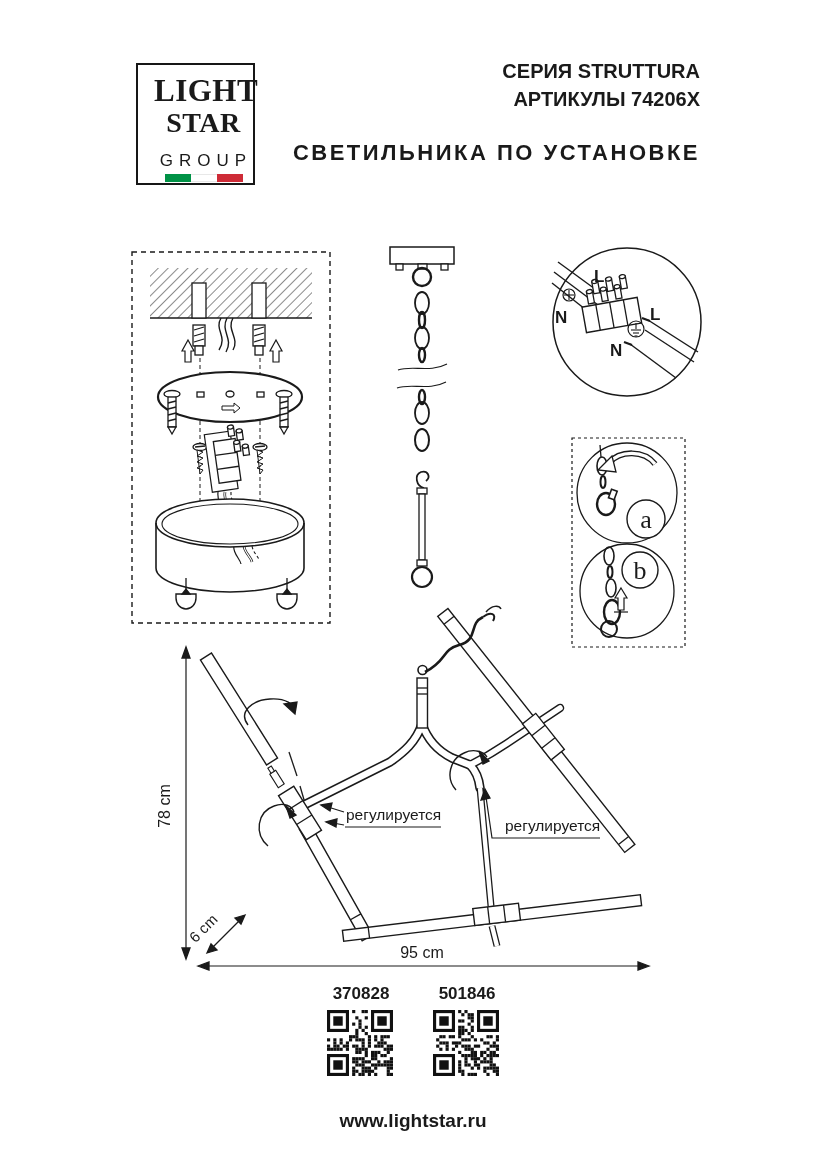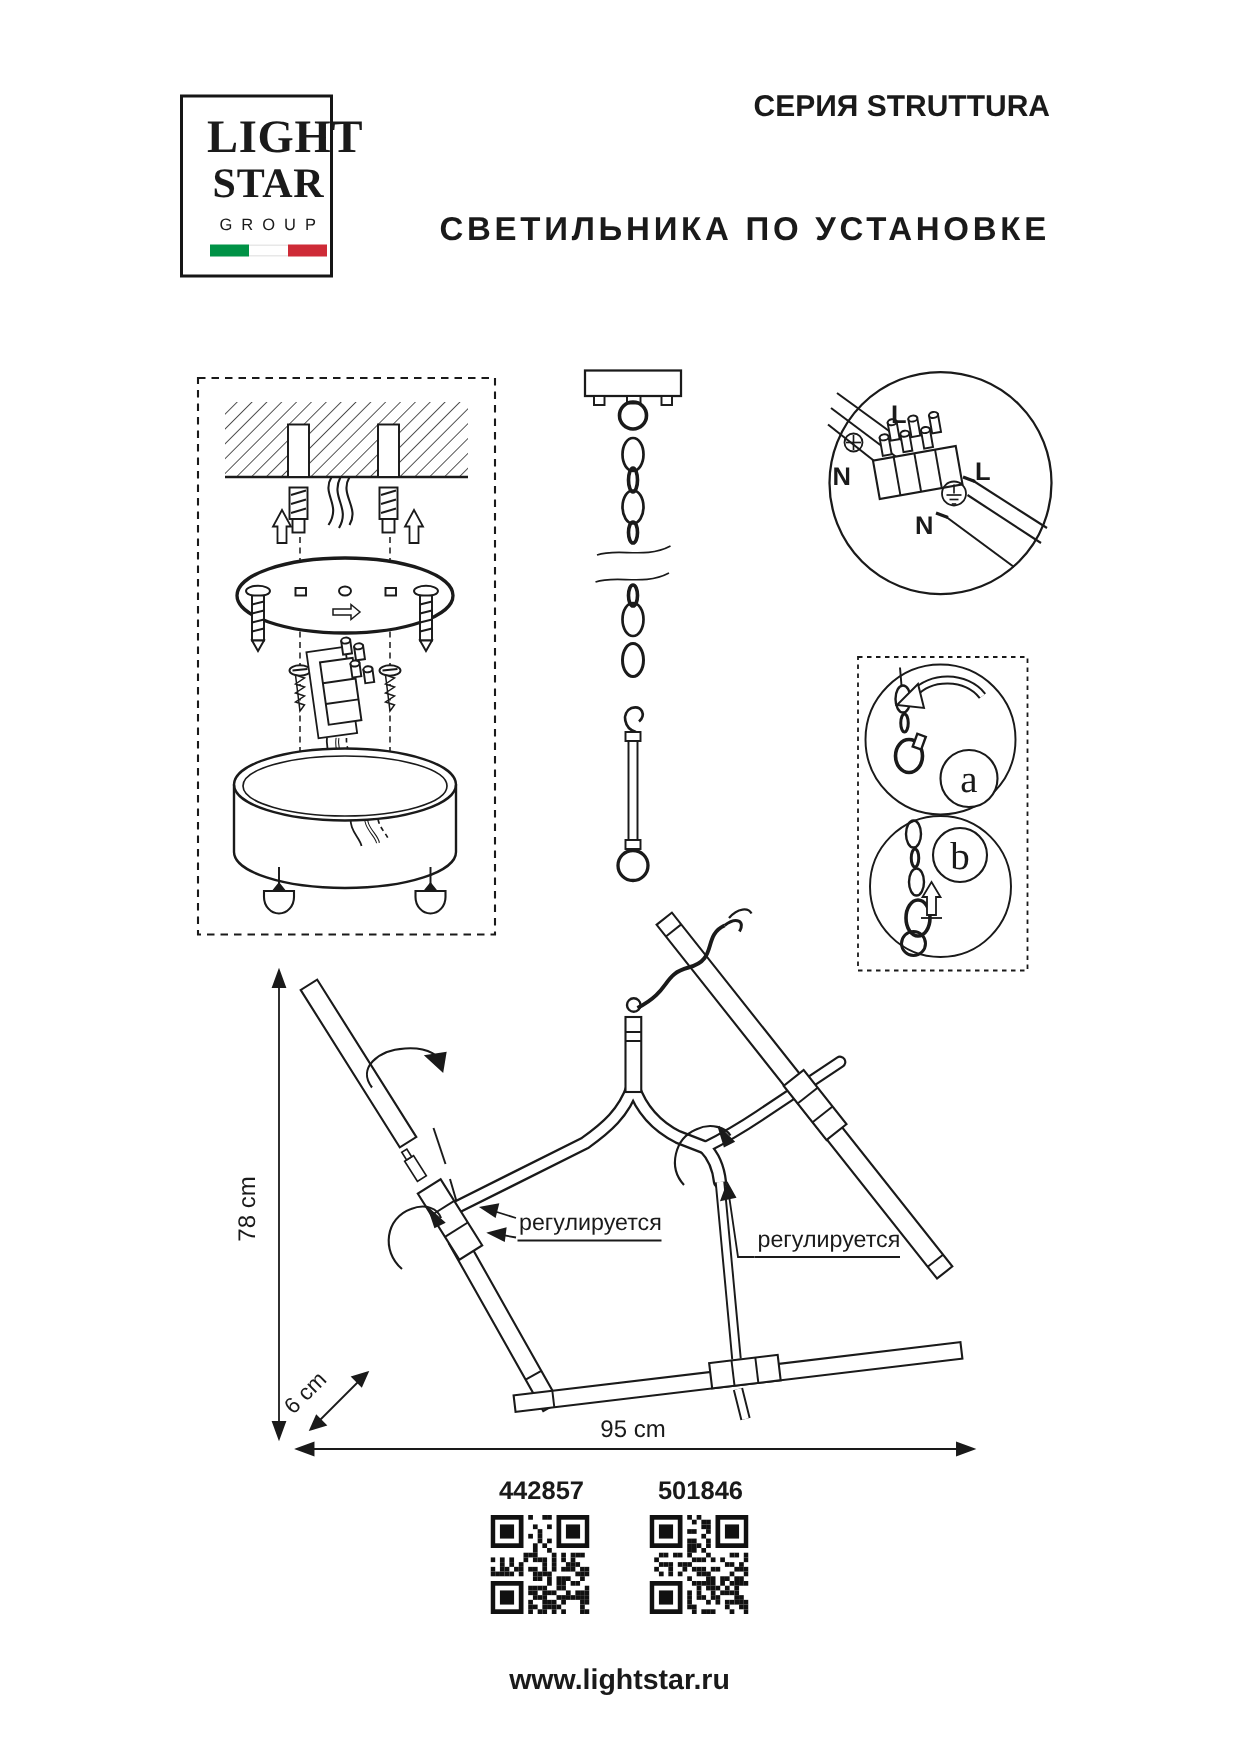--- a/index.html
+++ b/index.html
@@ -1,23 +1,23 @@
 <!DOCTYPE html>
 <html><head>
 <meta charset="utf-8">
 <style>
   html,body{margin:0;padding:0;background:#fff;}
   .page{position:relative;width:826px;height:1169px;background:#fff;overflow:hidden;
         font-family:"Liberation Sans","DejaVu Sans",sans-serif;color:#1a1a1a;}
   
-  .logo{position:absolute;left:120px;top:63px;width:102px;height:122px;border:2px solid #161616;
+  .logo{position:absolute;left:136px;top:63px;width:119px;height:122px;border:2px solid #161616;
         box-sizing:border-box;text-align:center;padding-top:10px;padding-left:16px;}
   .logo .w1{font-family:"Liberation Serif","DejaVu Serif",serif;font-weight:700;font-size:31px;line-height:31px;letter-spacing:.5px;}
   .logo .w2{font-family:"Liberation Serif","DejaVu Serif",serif;font-weight:700;font-size:28px;line-height:34px;letter-spacing:.5px;}
-  .logo .w3{font-size:11px;letter-spacing:6px;margin-top:3px;margin-left:5px;line-height:14px;text-align:center;}
+  .logo .w3{font-size:17px;letter-spacing:6px;margin-top:14px;margin-left:5px;line-height:14px;text-align:center;}
   .flag{width:78px;height:8px;margin:6px auto 0;display:flex;}
   .flag div{flex:1;height:100%;}
   .flag .mid{background:#fff;border-top:1px solid #e8e8e8;border-bottom:1px solid #e8e8e8;box-sizing:border-box;}
   
   .series{position:absolute;top:57px;right:126px;text-align:right;font-weight:700;font-size:20px;line-height:28px;}
   .maintitle{position:absolute;top:139px;right:126px;text-align:right;font-weight:700;font-size:22px;line-height:28px;letter-spacing:1px;}
   .maintitle .l1{letter-spacing:2.5px;}
   
   .article{position:absolute;top:984px;width:70px;text-align:center;font-weight:700;font-size:17px;}
   .a1{left:326px;} .a2{left:432px;}
@@ -38,20 +38,21 @@
     <div class="w3">GROUP</div>
     <div class="flag">
       <div style="background: rgb(0, 146, 70);"></div>
       <div class="mid"></div>
       <div style="background: rgb(206, 43, 55);"></div>
     </div>
   </div>
 
   <div class="series">
     <div>СЕРИЯ STRUTTURA</div>
+    <div>АРТИКУЛЫ 74206X</div>
   </div>
   <div class="maintitle">
     <div class="l1">СВЕТИЛЬНИКА ПО УСТАНОВКЕ</div>
   </div>
 
   <svg width="826" height="748" viewBox="0 230 826 748" style="position:absolute;left:0;top:230px;" stroke="#1a1a1a" fill="none" stroke-width="1.3">
     <defs>
       <pattern id="hatch" patternUnits="userSpaceOnUse" width="7" height="7" patternTransform="rotate(45)">
         <line x1="0" y1="0" x2="0" y2="7" stroke="#1a1a1a" stroke-width="1"></line>
       </pattern>
@@ -373,21 +374,21 @@
       </g>
       <g>
         <text x="505" y="831" font-size="15.5" stroke="none" fill="#1a1a1a">регулируется</text>
         <line x1="503" y1="838" x2="600" y2="838" stroke-width="1.2"></line>
         <path d="M503,838 L492,838 L486,797" stroke-width="1.2"></path>
         <polygon points="485,789 481,800 490,798" fill="#1a1a1a"></polygon>
       </g>
     </g>
   </svg>
 
-  <div class="article a1">442857</div>
+  <div class="article a1">370828</div>
   <div class="article a2">501846</div>
   <svg class="qr q1" viewBox="0 0 63 63">
       <rect x="24" y="0" width="3" height="3" fill="#111"></rect>
       <rect x="33" y="0" width="3" height="3" fill="#111"></rect>
       <rect x="36" y="0" width="3" height="3" fill="#111"></rect>
       <rect x="27" y="6" width="3" height="3" fill="#111"></rect>
       <rect x="36" y="6" width="3" height="3" fill="#111"></rect>
       <rect x="30" y="9" width="3" height="3" fill="#111"></rect>
       <rect x="24" y="12" width="3" height="3" fill="#111"></rect>
       <rect x="30" y="12" width="3" height="3" fill="#111"></rect>

